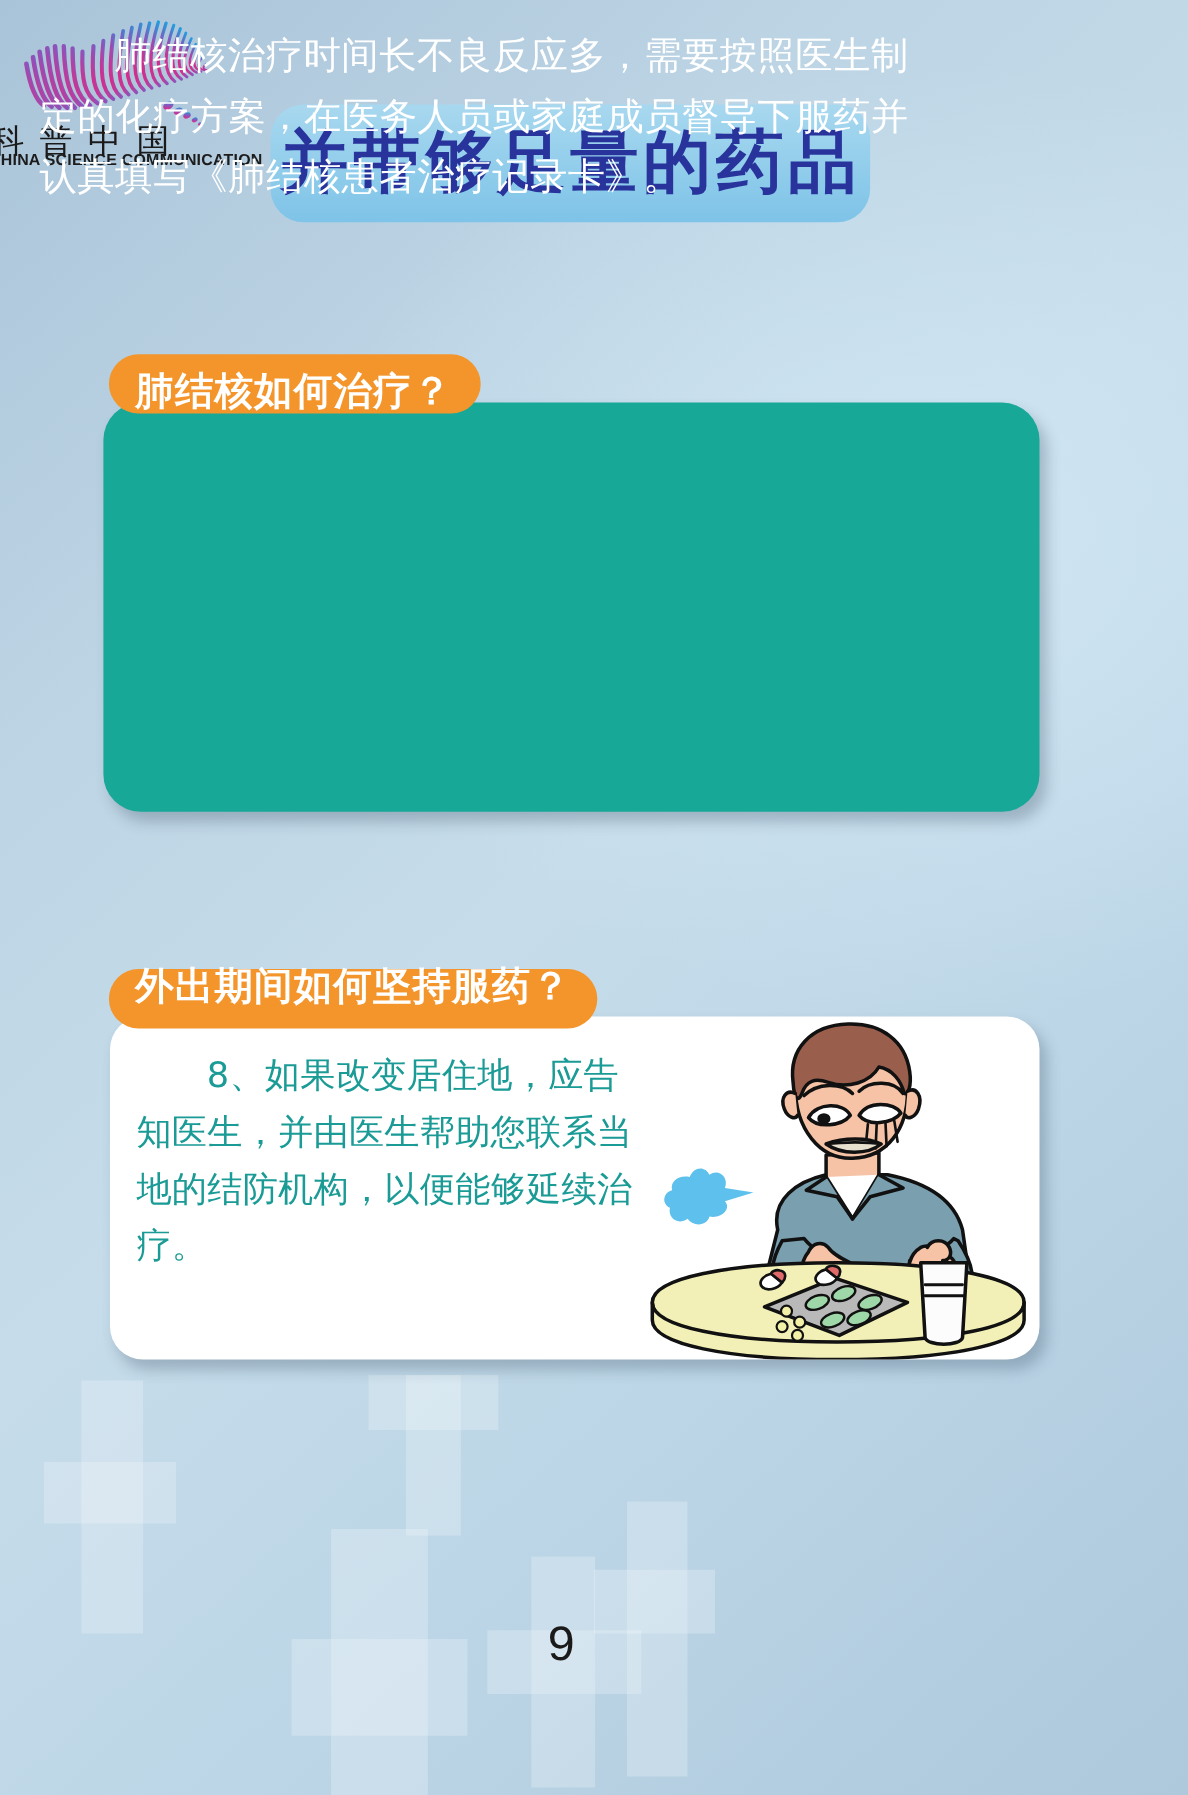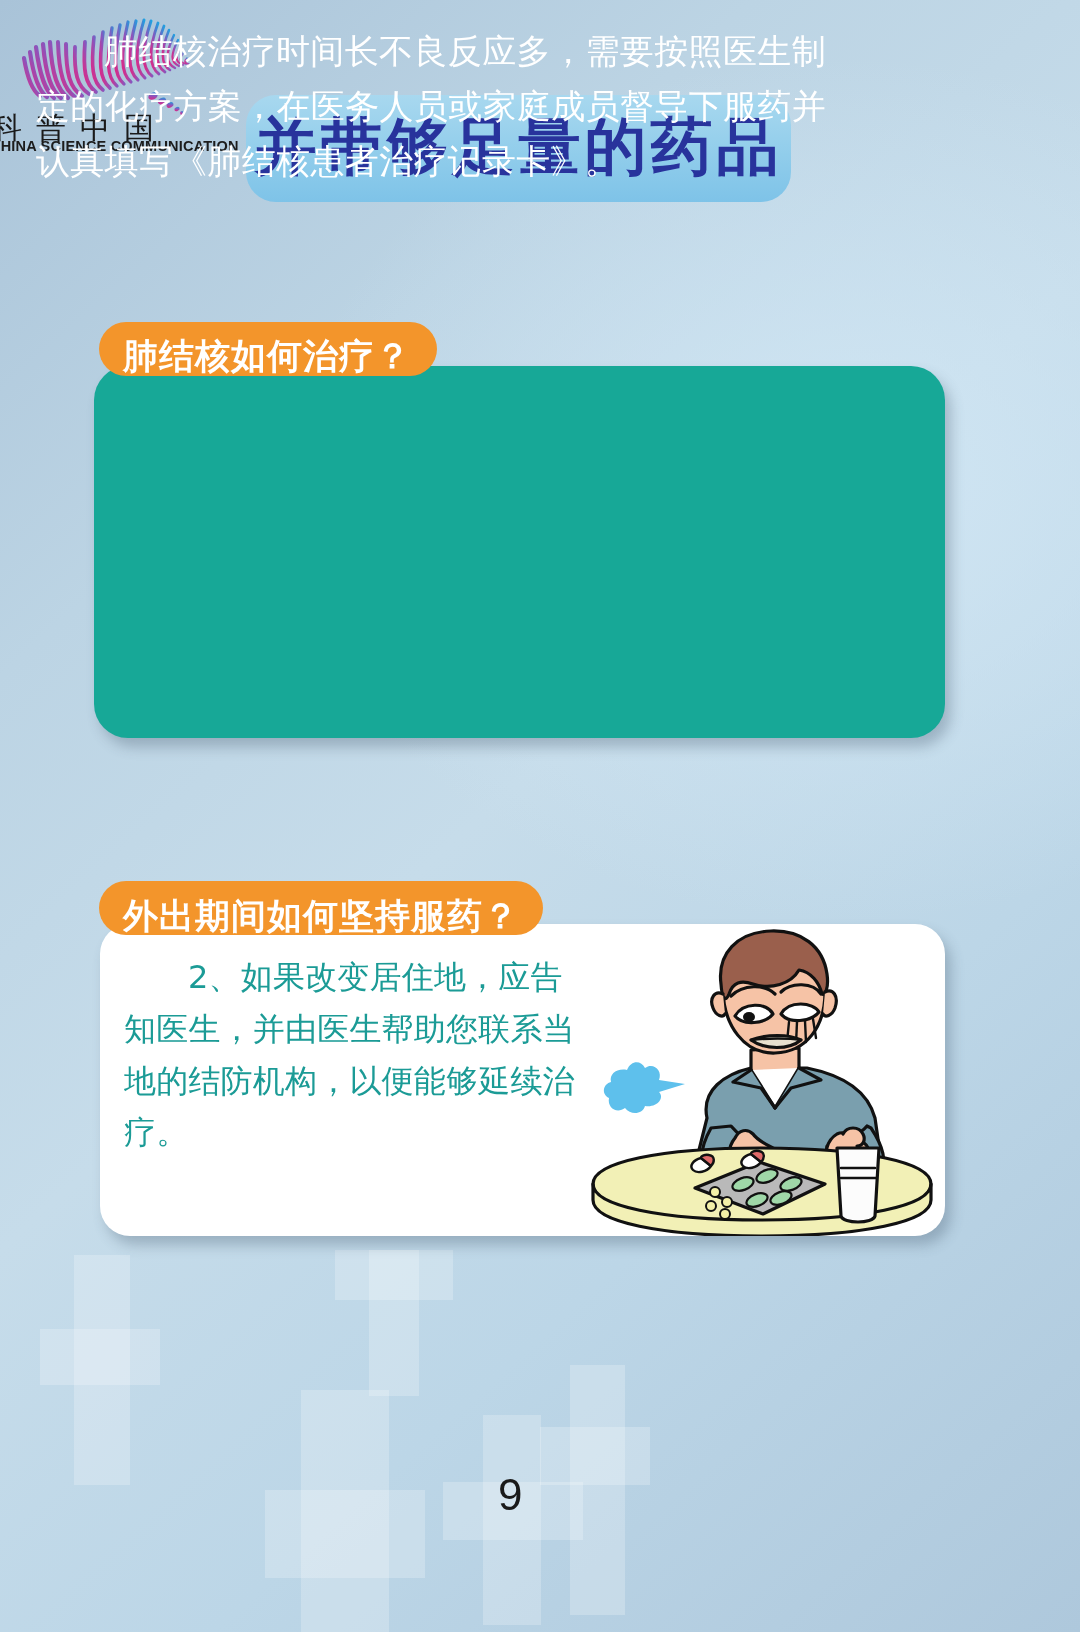--- a/index.html
+++ b/index.html
@@ -167,21 +167,21 @@
 
   #sec2-pill {
     position: absolute;
     left: 99px;
     top: 881px;
     height: 54px;
     padding: 0 24px 0 24px;
     background: #f3952b;
     border-radius: 27px;
     display: flex;
-    align-items: flex-end;
+    align-items: flex-start;
     z-index: 5;
   }
   #sec2-pill-text {
     font-family: "DejaVu Sans", sans-serif;
     font-size: 35px;
     font-weight: 700;
     color: #ffffff;
     letter-spacing: 1px;
     line-height: 1;
     transform: translateY(-1px);
@@ -317,21 +317,21 @@
   <div id="sec1-card"></div>
   <div id="sec1-body">
     <p>肺结核治疗时间长不良反应多，需要按照医生制定的化疗方案，在医务人员或家庭成员督导下服药并认真填写《肺结核患者治疗记录卡》。</p>
   </div>
   <div id="sec1-pill">
     <span id="sec1-pill-text">肺结核如何治疗？</span>
   </div>
 
   <div id="sec2-card"></div>
   <div id="sec2-body">
-    <p>2、如果改变居住地，应告知医生，并由医生帮助您联系当地的结防机构，以便能够延续治疗。</p>
+    <p>8、如果改变居住地，应告知医生，并由医生帮助您联系当地的结防机构，以便能够延续治疗。</p>
   </div>
 
   <svg id="illustration" viewBox="0 0 370 314">
     <g stroke="#111" stroke-width="3.2" stroke-linejoin="round" stroke-linecap="round">
 
       <path d="M132 196 C126 168 150 152 176 146 L232 146 C262 152 292 166 300 196 L308 252 L118 252 Z" fill="#7a9fae"></path>
 
       <path d="M176 128 L176 152 C186 166 212 168 224 152 L224 126 Z" fill="#f6c3a6"></path>
 
       <path d="M148 66 C148 34 172 16 200 17 C230 18 250 38 250 70 C250 104 232 130 200 131 C170 132 148 104 148 66 Z" fill="#f6c3a6"></path>

